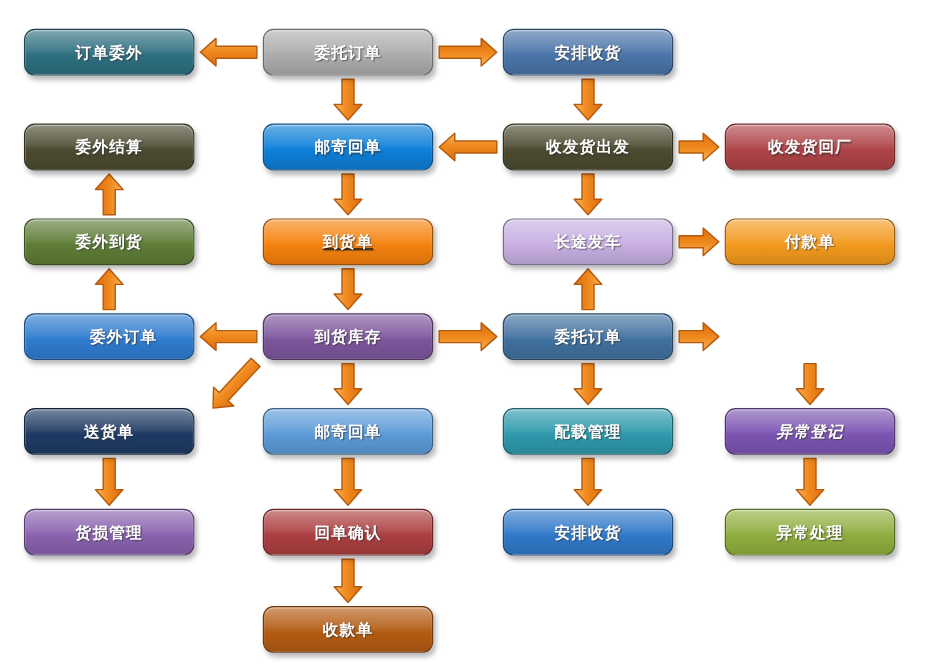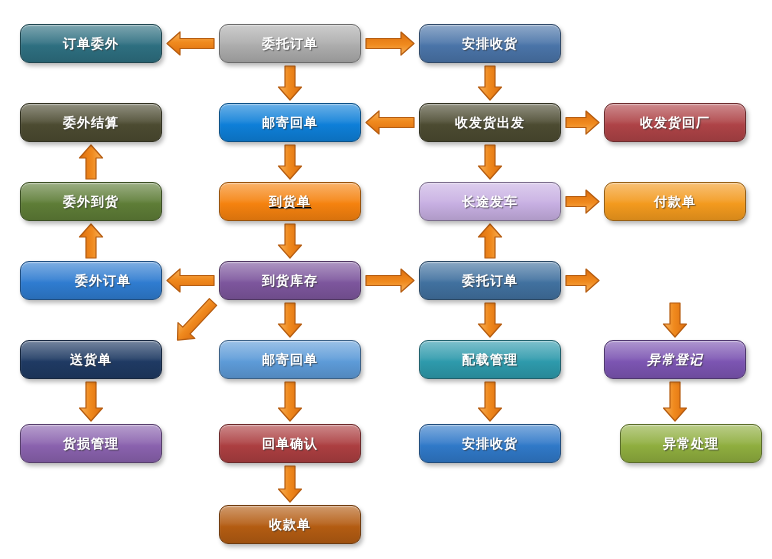--- a/index.html
+++ b/index.html
@@ -148,21 +148,21 @@
 
   <div class="node" id="damage-management" style="left: 20px; top: 424px; background: linear-gradient(rgb(182, 158, 205) 0%, rgb(150, 114, 182) 46%, rgb(138, 98, 174) 56%, rgb(121, 86, 153) 100%); border-color: rgb(86, 61, 108);">
     <span class="lbl">货损管理</span>
   </div>
   <div class="node" id="receipt-confirmation" style="left: 219px; top: 424px; background: linear-gradient(rgb(204, 136, 137) 0%, rgb(180, 82, 84) 46%, rgb(172, 63, 65) 56%, rgb(151, 55, 57) 100%); border-color: rgb(107, 39, 40);">
     <span class="lbl">回单确认</span>
   </div>
   <div class="node" id="longhaul-arrival" style="left: 419px; top: 424px; background: linear-gradient(rgb(127, 172, 221) 0%, rgb(69, 134, 206) 46%, rgb(48, 121, 200) 56%, rgb(42, 106, 176) 100%); border-color: rgb(30, 75, 124);">
     <span class="lbl">安排收货</span>
   </div>
-  <div class="node" id="exception-handling" style="left: 620px; top: 424px; background: linear-gradient(rgb(186, 205, 136) 0%, rgb(154, 182, 82) 46%, rgb(143, 174, 63) 56%, rgb(126, 153, 55) 100%); border-color: rgb(89, 108, 39);">
+  <div class="node" id="exception-handling" style="left: 604px; top: 424px; background: linear-gradient(rgb(186, 205, 136) 0%, rgb(154, 182, 82) 46%, rgb(143, 174, 63) 56%, rgb(126, 153, 55) 100%); border-color: rgb(89, 108, 39);">
     <span class="lbl">异常处理</span>
   </div>
 
   <div class="node" id="collection-note" style="left: 219px; top: 505px; background: linear-gradient(rgb(208, 154, 108) 0%, rgb(187, 108, 42) 46%, rgb(179, 92, 18) 56%, rgb(158, 81, 16) 100%); border-color: rgb(111, 57, 11);">
     <span class="lbl">收款单</span>
   </div>
 
 </div>
 
 </body></html>

